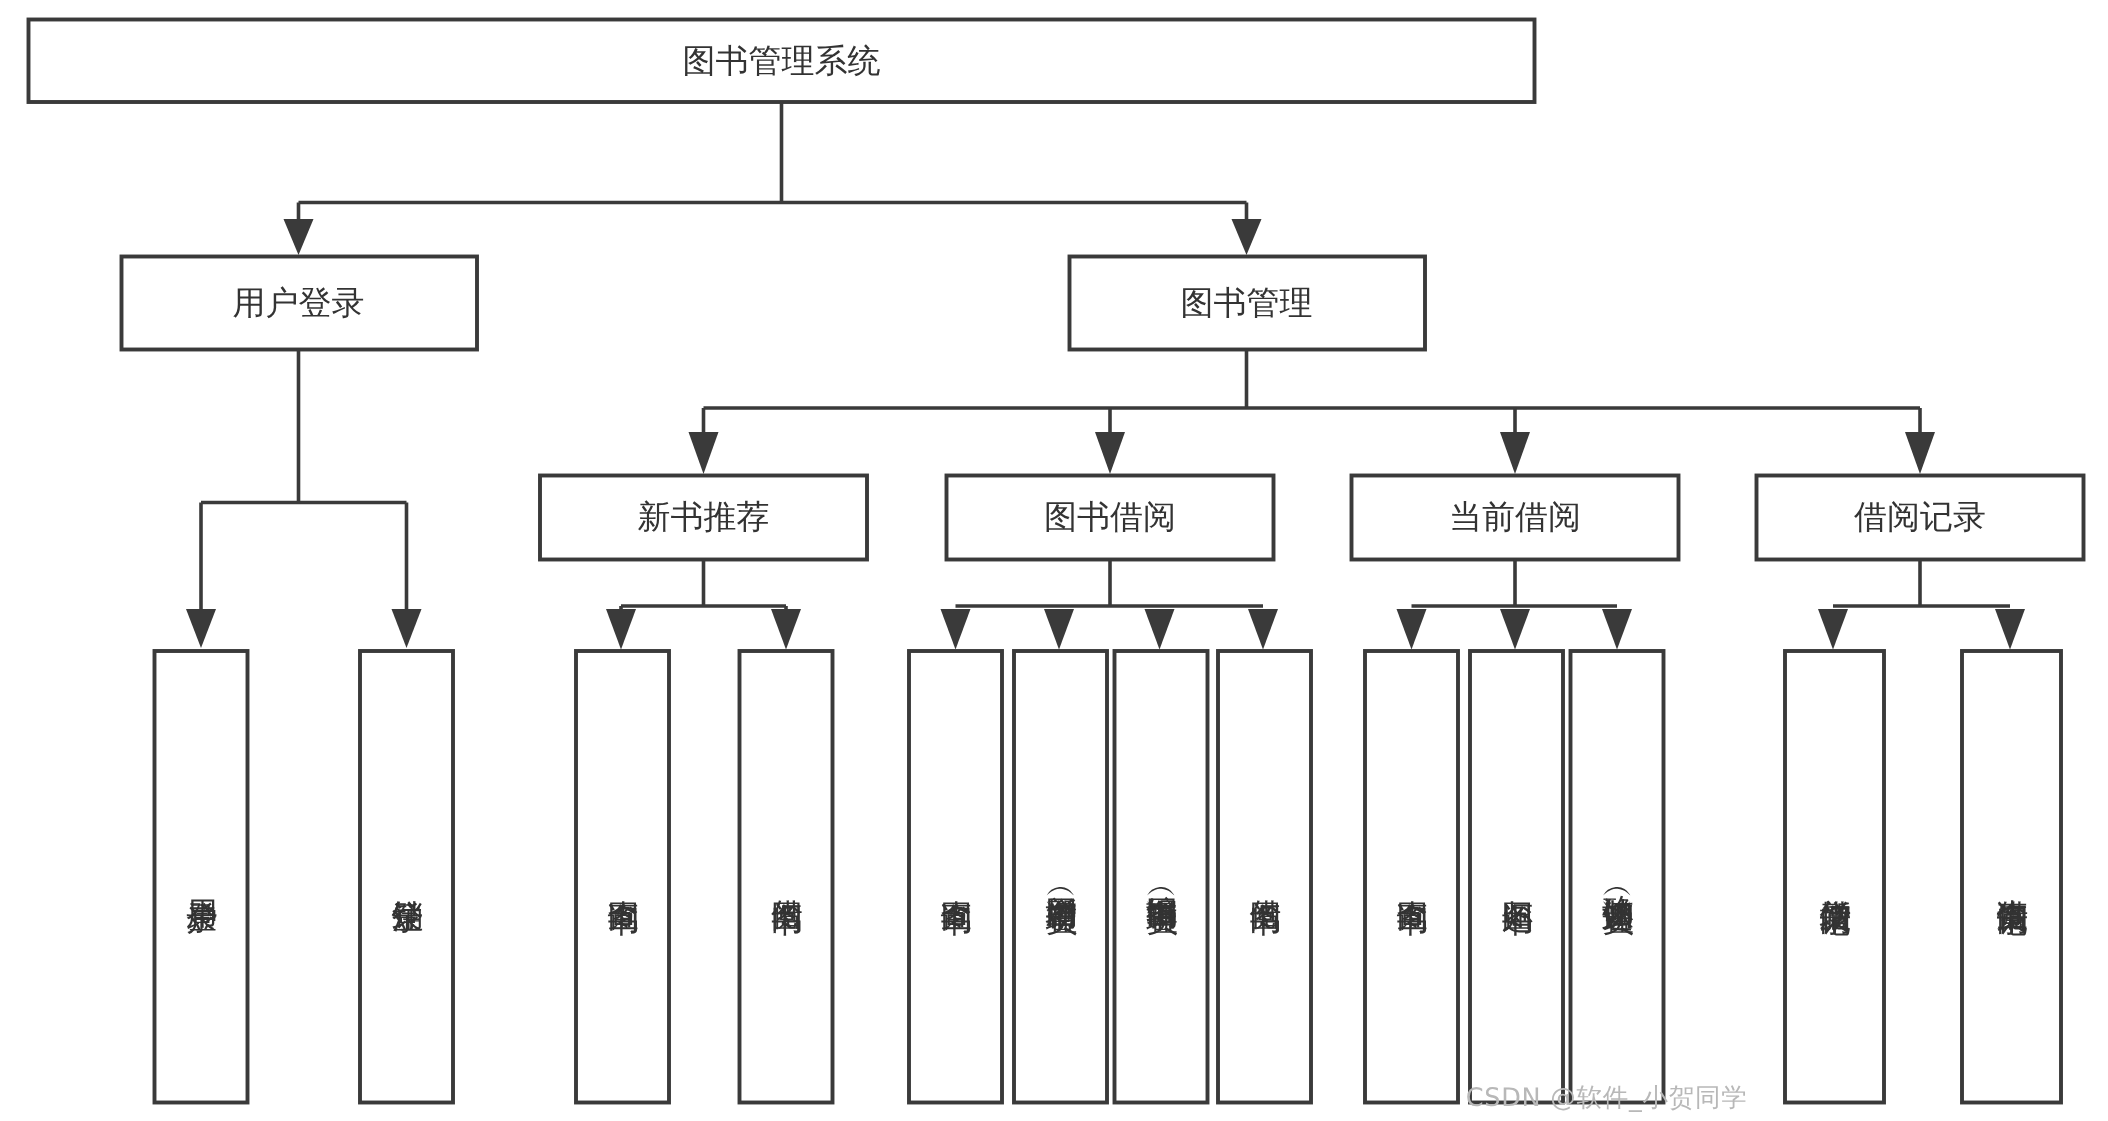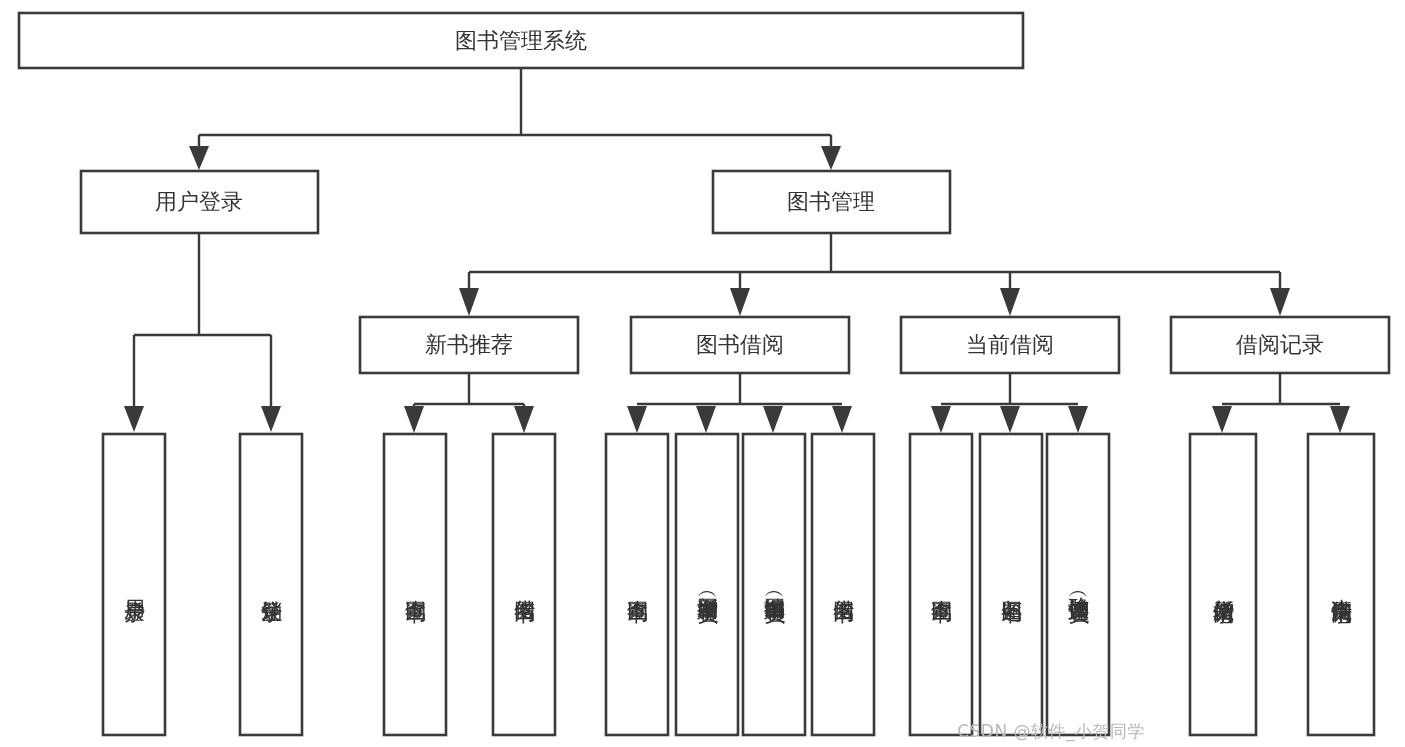--- a/index.html
+++ b/index.html
@@ -45,21 +45,21 @@
   }
   .node-label-h {
     fill: #333333;
     font-family: "DejaVu Sans", "Liberation Sans", sans-serif;
     font-size: 22px;
     text-anchor: middle;
     dominant-baseline: middle;
   }
   .watermark-text {
     position: absolute;
-    right: 20px;
+    right: 0;
     bottom: 4px;
     color: #b8b8b8;
     font-size: 17px;
     font-family: "DejaVu Sans", "Liberation Sans", sans-serif;
     white-space: nowrap;
     letter-spacing: 0.5px;
     user-select: none;
   }
 </style>
 </head>

